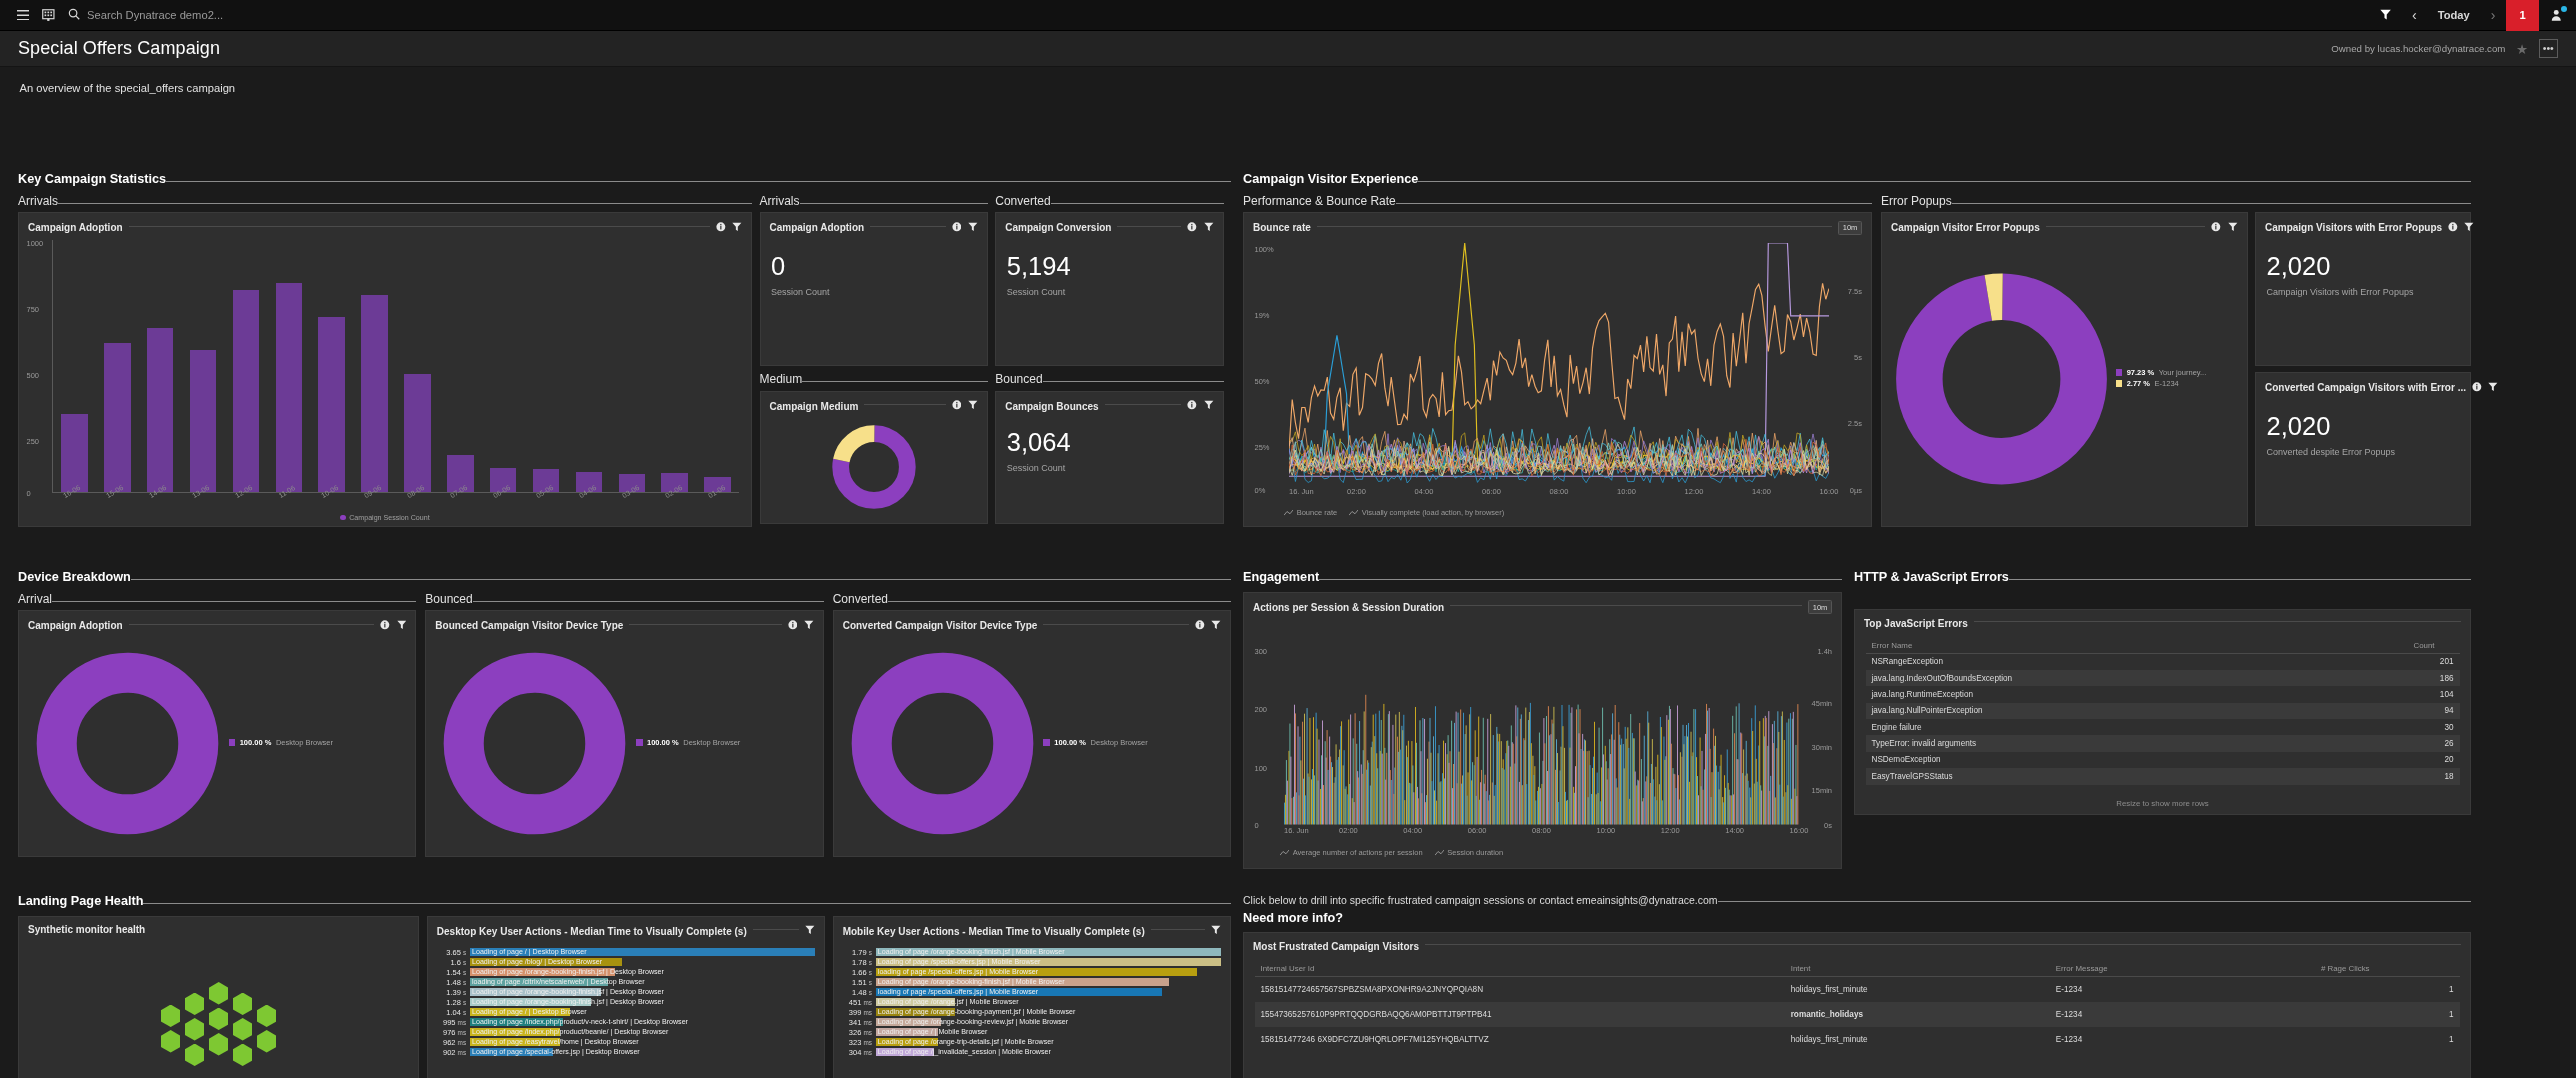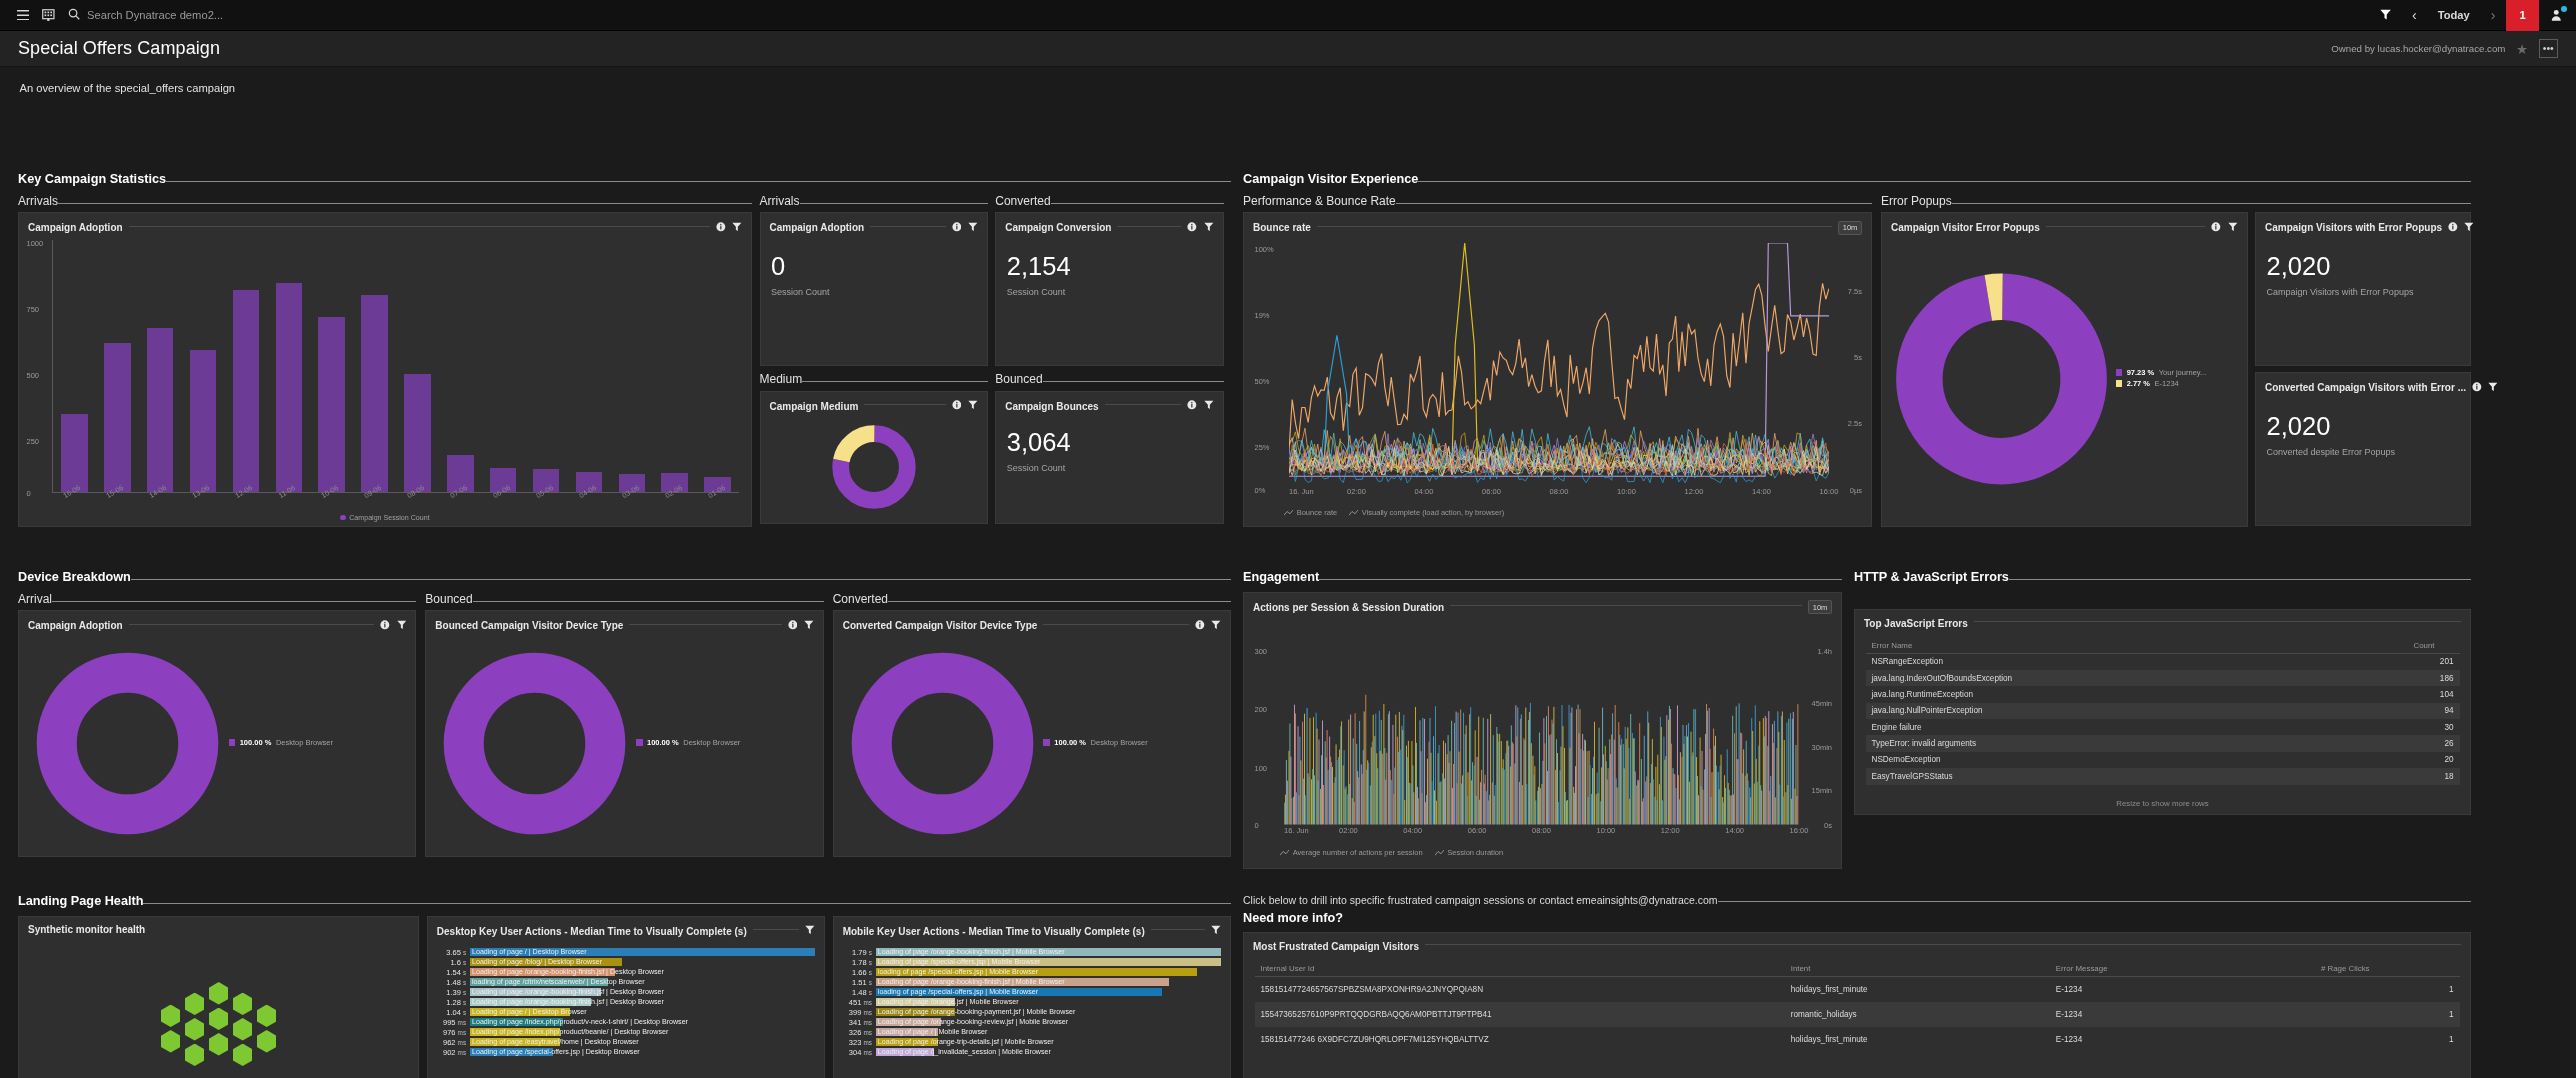--- a/index.html
+++ b/index.html
@@ -382,21 +382,21 @@
                         <circle cx="6.5" cy="6.5" r="6" fill="#e9e9e9"></circle>
                         <rect x="5.7" y="5" width="1.6" height="5" fill="#2f2f2f"></rect>
                         <rect x="5.7" y="2.6" width="1.6" height="1.6" fill="#2f2f2f"></rect>
                       </svg></span>
                   <span><svg width="9.7" height="9.7" viewBox="0 0 15 15">
                         <polygon points="0.5,1 14.5,1 9,7.5 9,14 6,12 6,7.5" fill="#e9e9e9"></polygon>
                       </svg></span>
                 </span>
               </div>
               <div style="padding:19.5px 10.5px 0 10.5px;">
-                <div class="kpi-num">2,154</div>
+                <div class="kpi-num">5,194</div>
                 <div class="kpi-lbl">Session Count</div>
               </div>
             </div>
           </div>
         </div>
 
         <div style="display:flex; gap:7.5px;">
           <div style="flex:1;">
             <div class="sec-h h2s">
               <span class="txt">Medium</span>
@@ -1553,21 +1553,21 @@
           </thead>
           <tbody id="frustrated-body">
               <tr>
                 <td style="padding: 8.2px 6px;">15815147724657567SPBZSMA8PXONHR9A2JNYQPQIA8N</td>
                 <td style="padding: 8.2px 6px;">holidays_first_minute</td>
                 <td style="padding: 8.2px 6px;">E-1234</td>
                 <td class="num" style="padding: 8.2px 6px;">1</td>
               </tr>
               <tr class="alt">
                 <td style="padding: 8.2px 6px;">15547365257610P9PRTQQDGRBAQQ6AM0PBTTJT9PTPB41</td>
-                <td style="padding: 8.2px 6px;">romantic_holidays</td>
+                <td style="padding: 8.2px 6px; font-weight: bold;">romantic_holidays</td>
                 <td style="padding: 8.2px 6px;">E-1234</td>
                 <td class="num" style="padding: 8.2px 6px;">1</td>
               </tr>
               <tr>
                 <td style="padding: 8.2px 6px;">158151477246 6X9DFC7ZU9HQRLOPF7MI125YHQBALTTVZ</td>
                 <td style="padding: 8.2px 6px;">holidays_first_minute</td>
                 <td style="padding: 8.2px 6px;">E-1234</td>
                 <td class="num" style="padding: 8.2px 6px;">1</td>
               </tr>
             </tbody>

